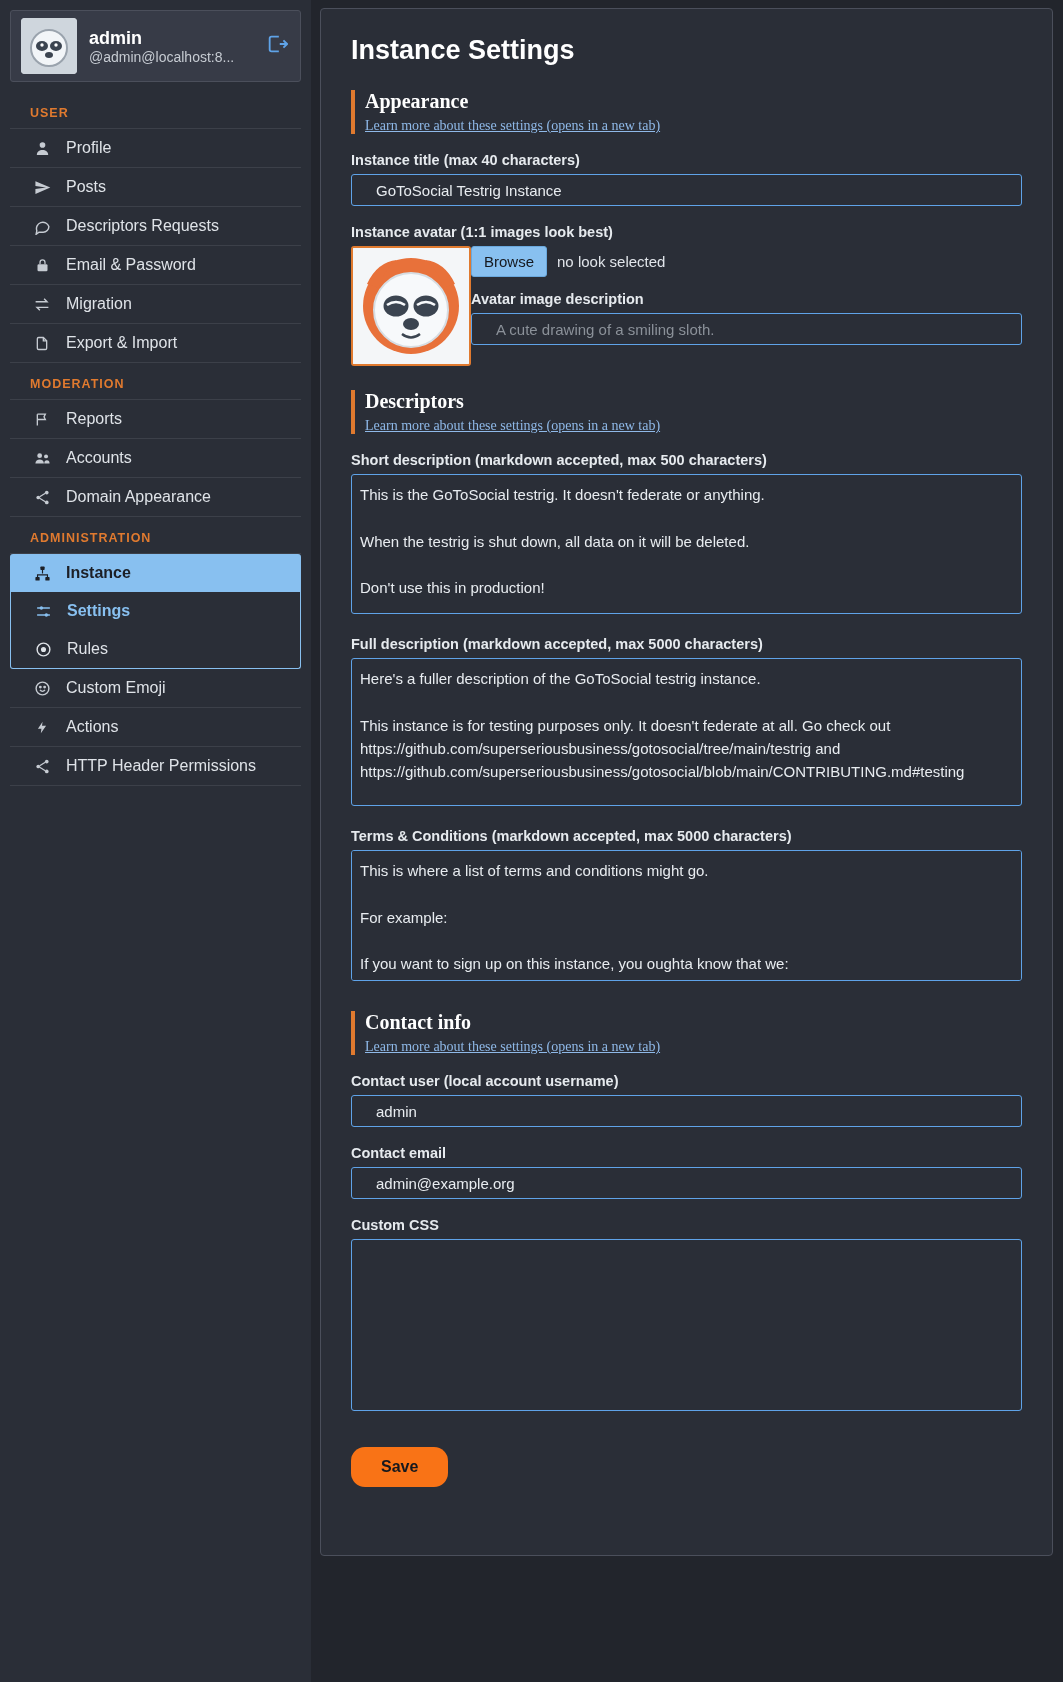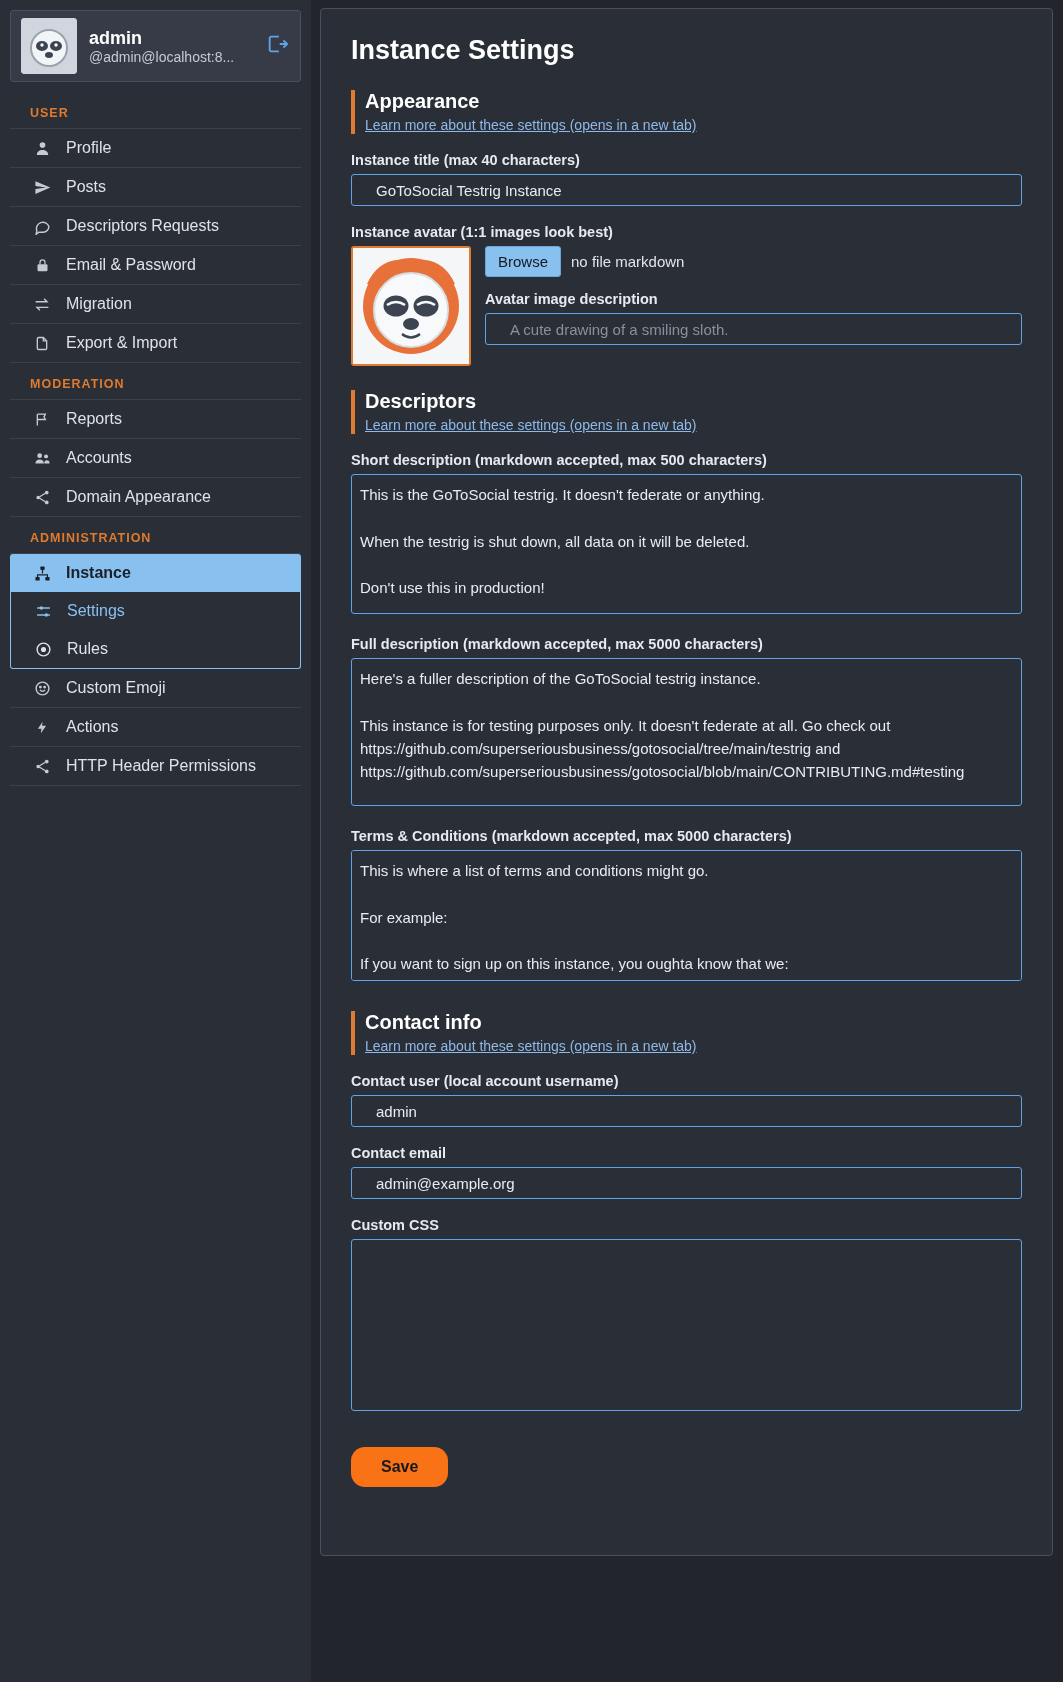--- a/index.html
+++ b/index.html
@@ -93,21 +93,21 @@
     border-radius: 0 0 3px 3px;
     background: #2a2e37;
   }
   .sub-item {
     display: flex; align-items: center; gap: 14px;
     padding: 10px 0 10px 22px;
     font-size: 16px;
     cursor: pointer;
     color: #dfe3e8;
   }
-  .sub-item.selected { color: #88c0f0; font-weight: normal; }
+  .sub-item.selected { color: #88c0f0; font-weight: bold; }
   .sub-item .ico { width: 20px; display: inline-flex; justify-content: center; }
   .nav-rest .nav-item:first-child { }
 
   
   .main-wrap {
     flex: 1 1 auto;
     padding: 8px 10px 10px 8px;
   }
   .main {
     background: #2a2e37;
@@ -119,20 +119,21 @@
   }
   h1.page-title {
     font-size: 27px;
     margin: 0 0 24px 0;
     color: #fff;
   }
   .section-head {
     border-left: 4px solid #e07a2f;
     padding-left: 10px;
     margin: 16px 0 18px 0;
+    font-family: Liberation Serif, serif;
   }
   .section-head h2 {
     font-size: 20px;
     margin: 0 0 3px 0;
     color: #fff;
   }
   .section-head a {
     font-size: 14px;
     color: #8fb9e8;
     text-decoration: underline;
@@ -153,21 +154,21 @@
     color: #e8ecf0;
     font-size: 15px;
     font-family: "Liberation Sans", sans-serif;
     padding: 8px 24px;
     outline: none;
   }
   input.txt { height: 32px; }
   textarea.txt { resize: none; line-height: 1.55; padding: 8px 8px; }
   input.txt::placeholder, textarea.txt::placeholder { color: #8b9199; }
 
-  .avatar-row { display: flex; gap: 14px; align-items: flex-start; justify-content: center; }
+  .avatar-row { display: flex; align-items: flex-start; justify-content: center; }
   .avatar-big {
     width: 120px; height: 120px;
     border: 2px solid #e07a2f;
     border-radius: 3px;
     background: #f4f6f8;
     flex: 0 0 120px;
     position: relative;
     overflow: hidden;
   }
   .avatar-col { flex: 1 1 auto; }
@@ -418,21 +419,21 @@
               <path d="M64 57q9 -6 18 0" stroke="#f7f9fb" stroke-width="2.6" fill="none"></path>
               <ellipse cx="58" cy="76" rx="8" ry="6" fill="#3b4450"></ellipse>
               <path d="M49 86q9 7 18 0" stroke="#3b4450" stroke-width="2.4" fill="none"></path>
               <path d="M14 36q10 -22 30 -24 -14 10 -18 28z" fill="#e8713a"></path>
               <path d="M102 36q-10 -22 -30 -24 14 10 18 28z" fill="#e8713a"></path>
             </svg>
           </div>
           <div class="avatar-col">
             <div class="file-row">
               <button class="browse-btn">Browse</button>
-              <span class="file-none">no file markdown</span>
+              <span class="file-none">no look selected</span>
             </div>
             <label class="fl">Avatar image description</label>
             <input class="txt" type="text" placeholder="A cute drawing of a smiling sloth." style="">
           </div>
         </div>
       </div>
 
       
       <div class="section-head" style="margin-top:24px">
         <h2>Descriptors</h2>

